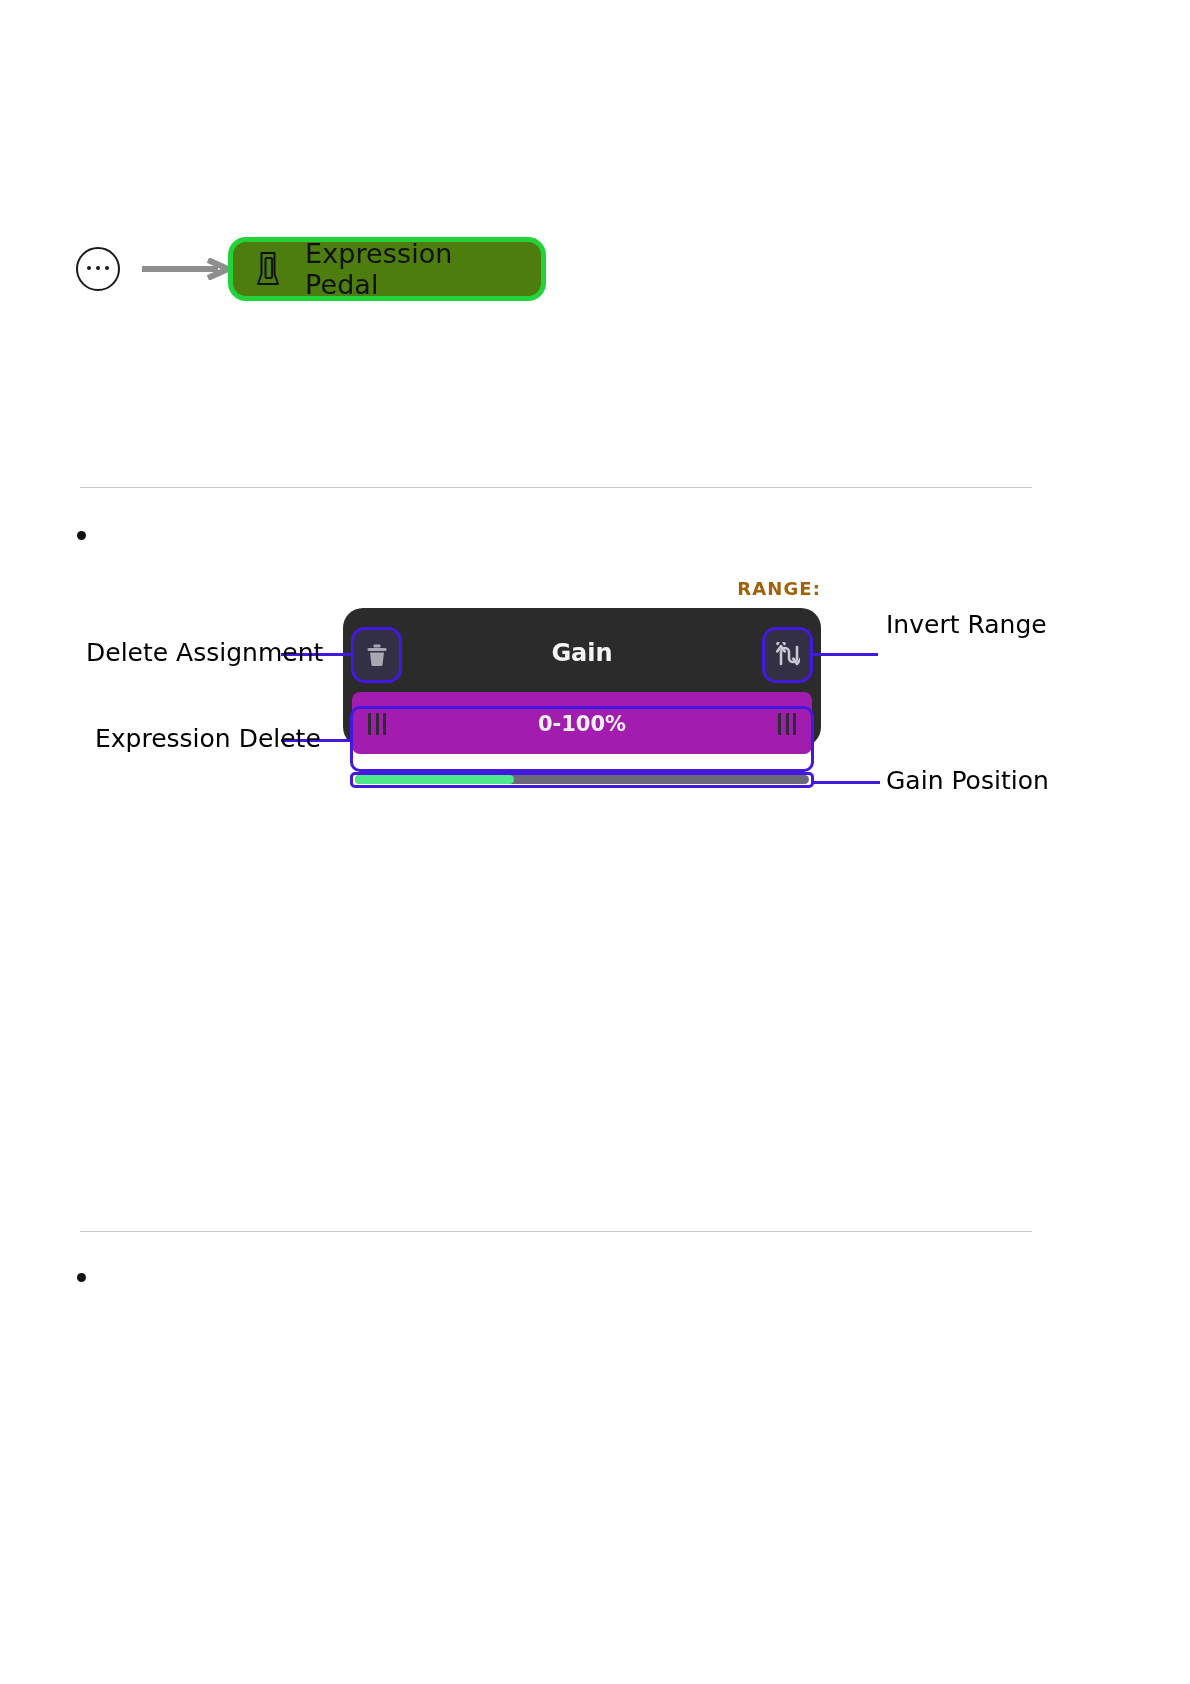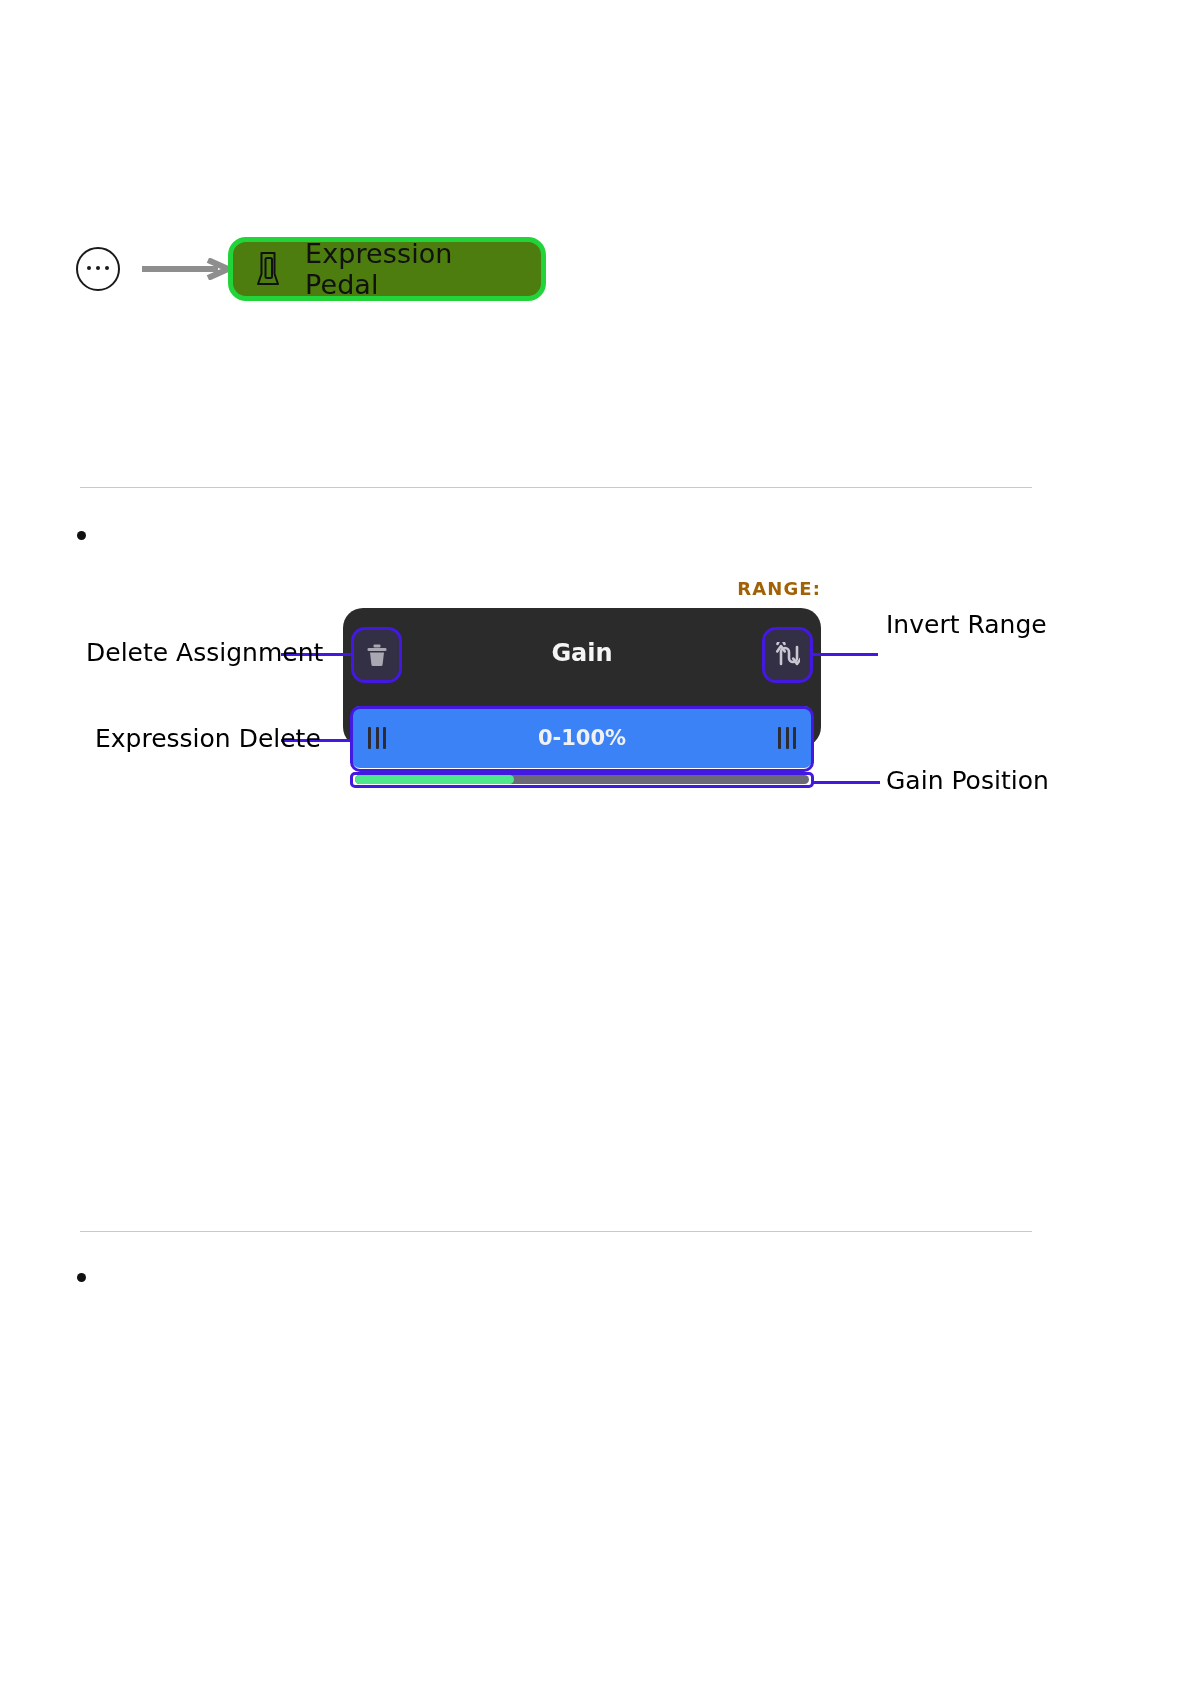--- a/index.html
+++ b/index.html
@@ -165,24 +165,24 @@
   }
   #hl-delete { left: 351px; top: 627px; width: 51px; height: 56px; }
   #hl-invert { left: 762px; top: 627px; width: 51px; height: 56px; }
   #hl-range  { left: 350px; top: 706px; width: 464px; height: 66px; border-radius: 10px; }
   #hl-pedal  { left: 350px; top: 772px; width: 464px; height: 16px; border-radius: 5px; }
 
   
   .range-slider {
     position: absolute;
     left: 9px;
-    top: 98px;
+    top: 84px;
     width: 460px;
     height: 62px;
-    background: #3b82f6;
+    background: #a21caf;
     border-radius: 8px;
   }
   .range-value {
     position: absolute;
     left: 0;
     top: 20px;
     width: 100%;
     text-align: center;
     color: #f1f1f1;
     font-size: 21px;

